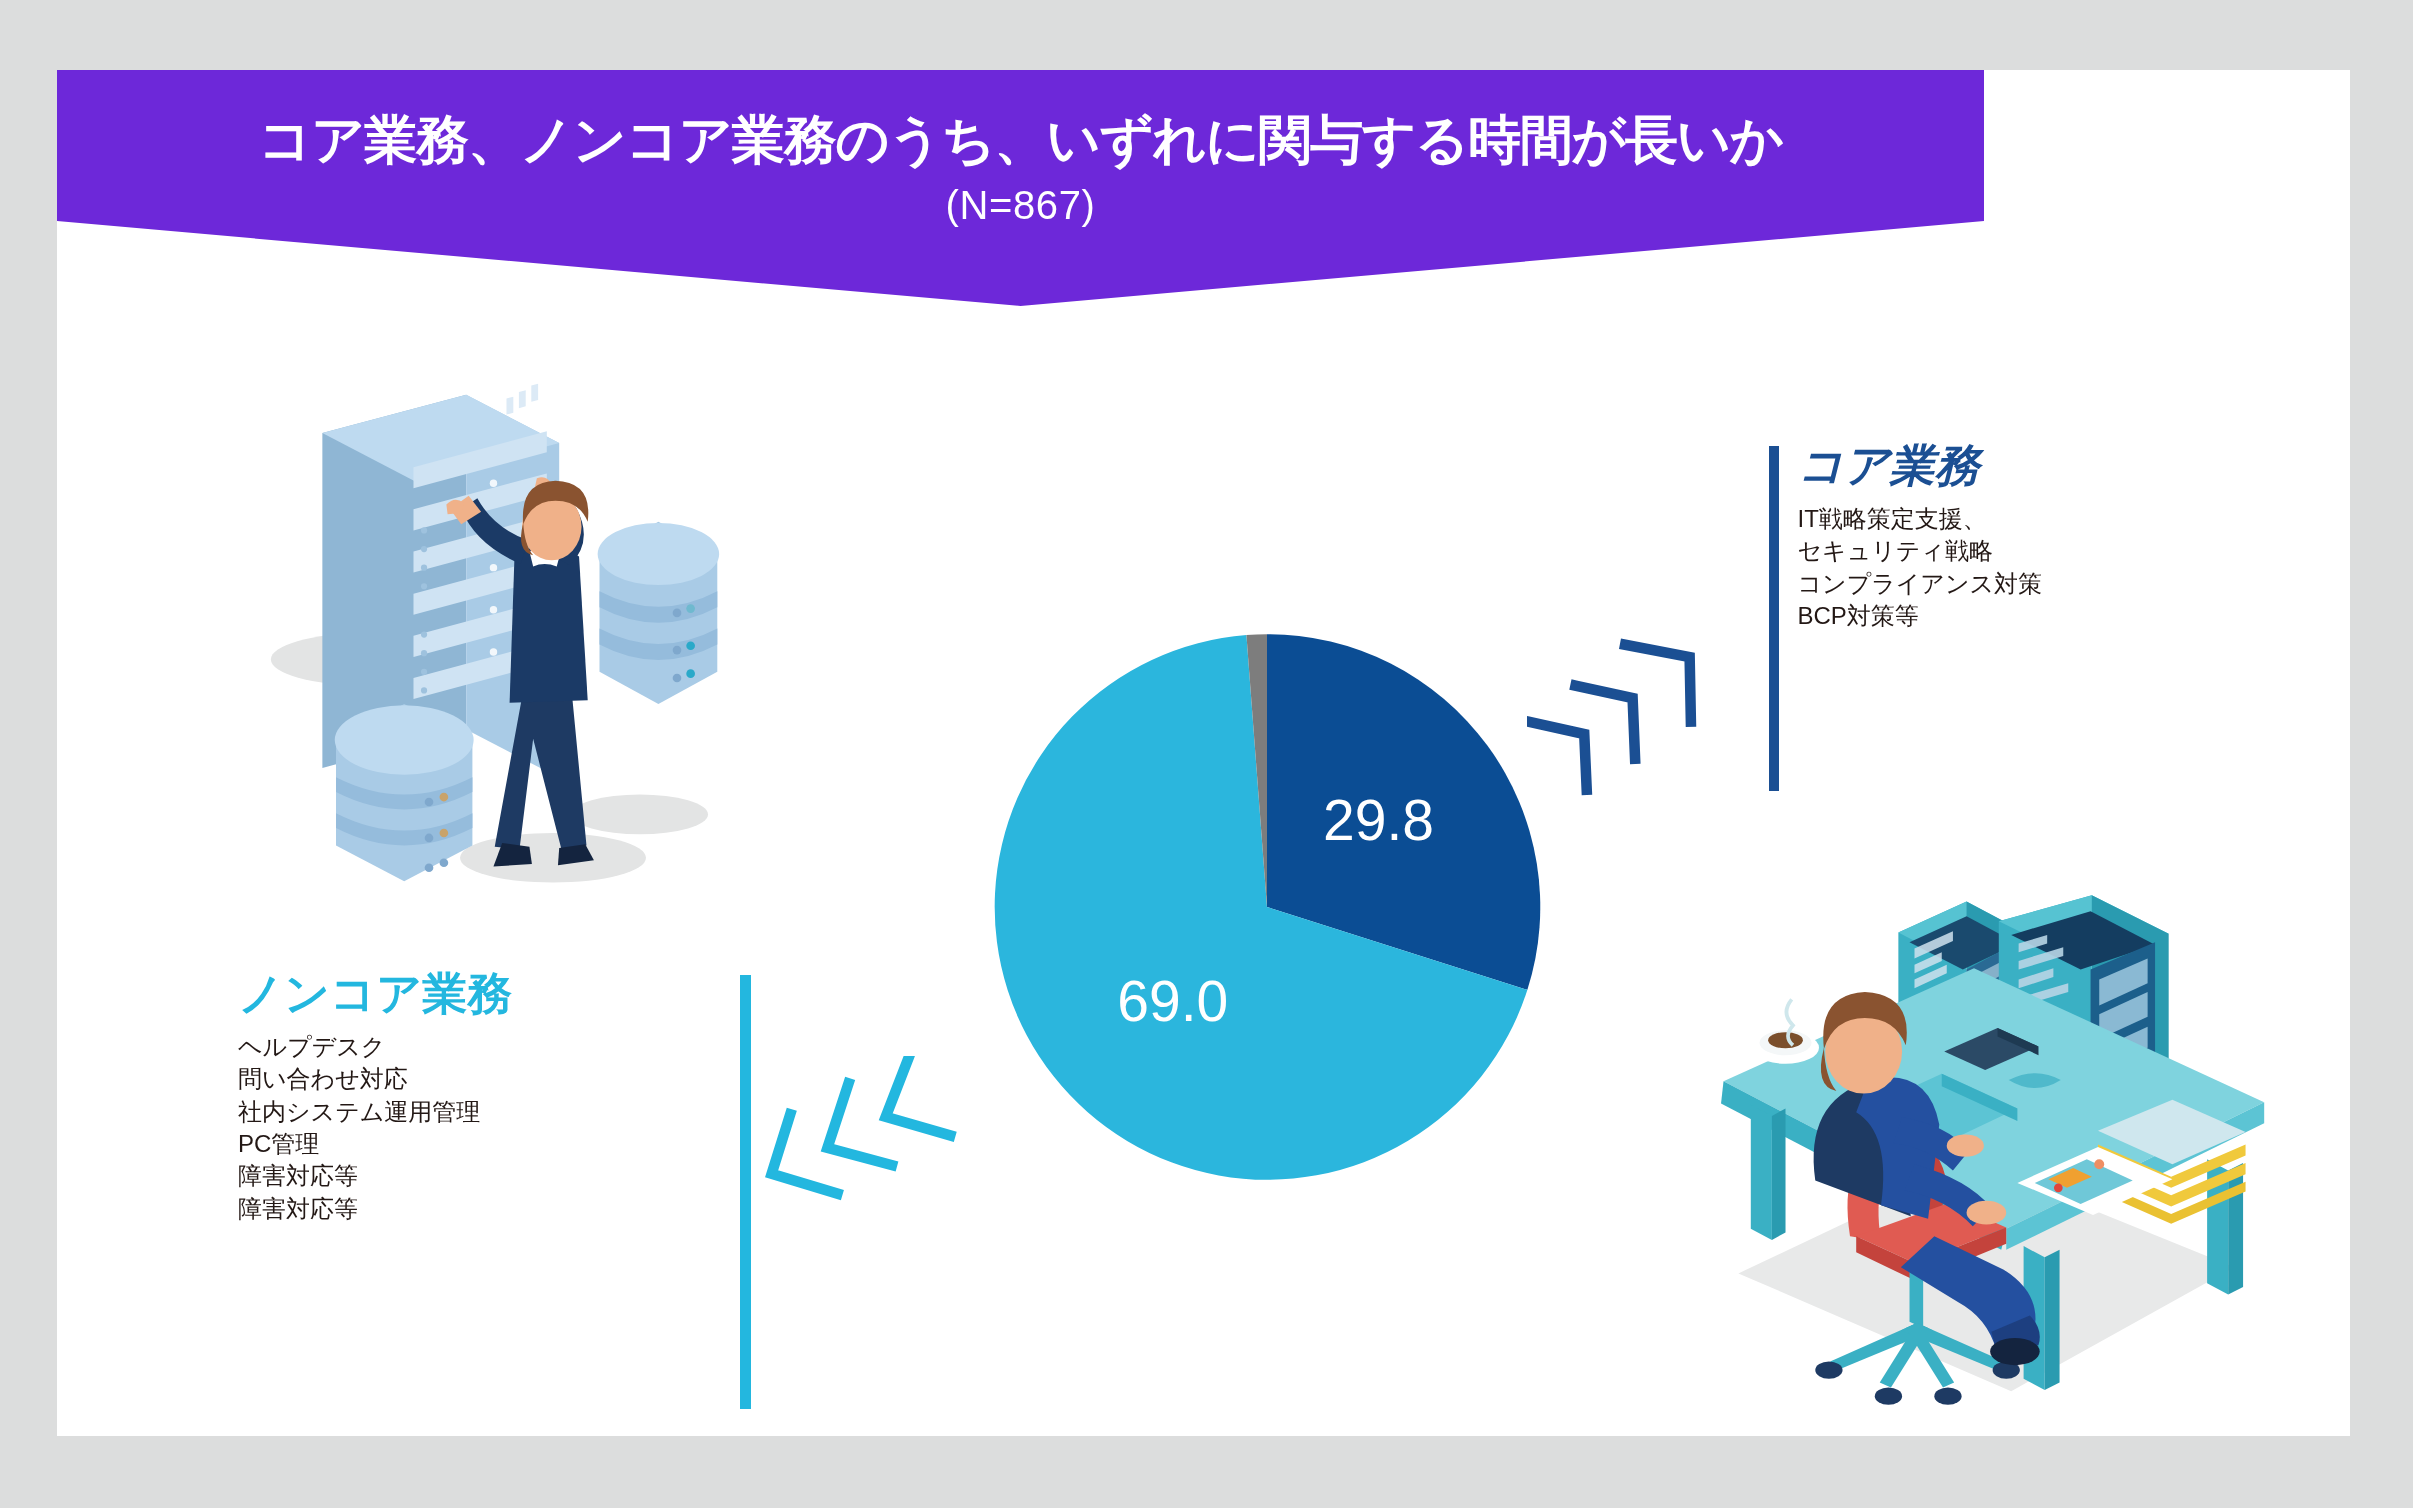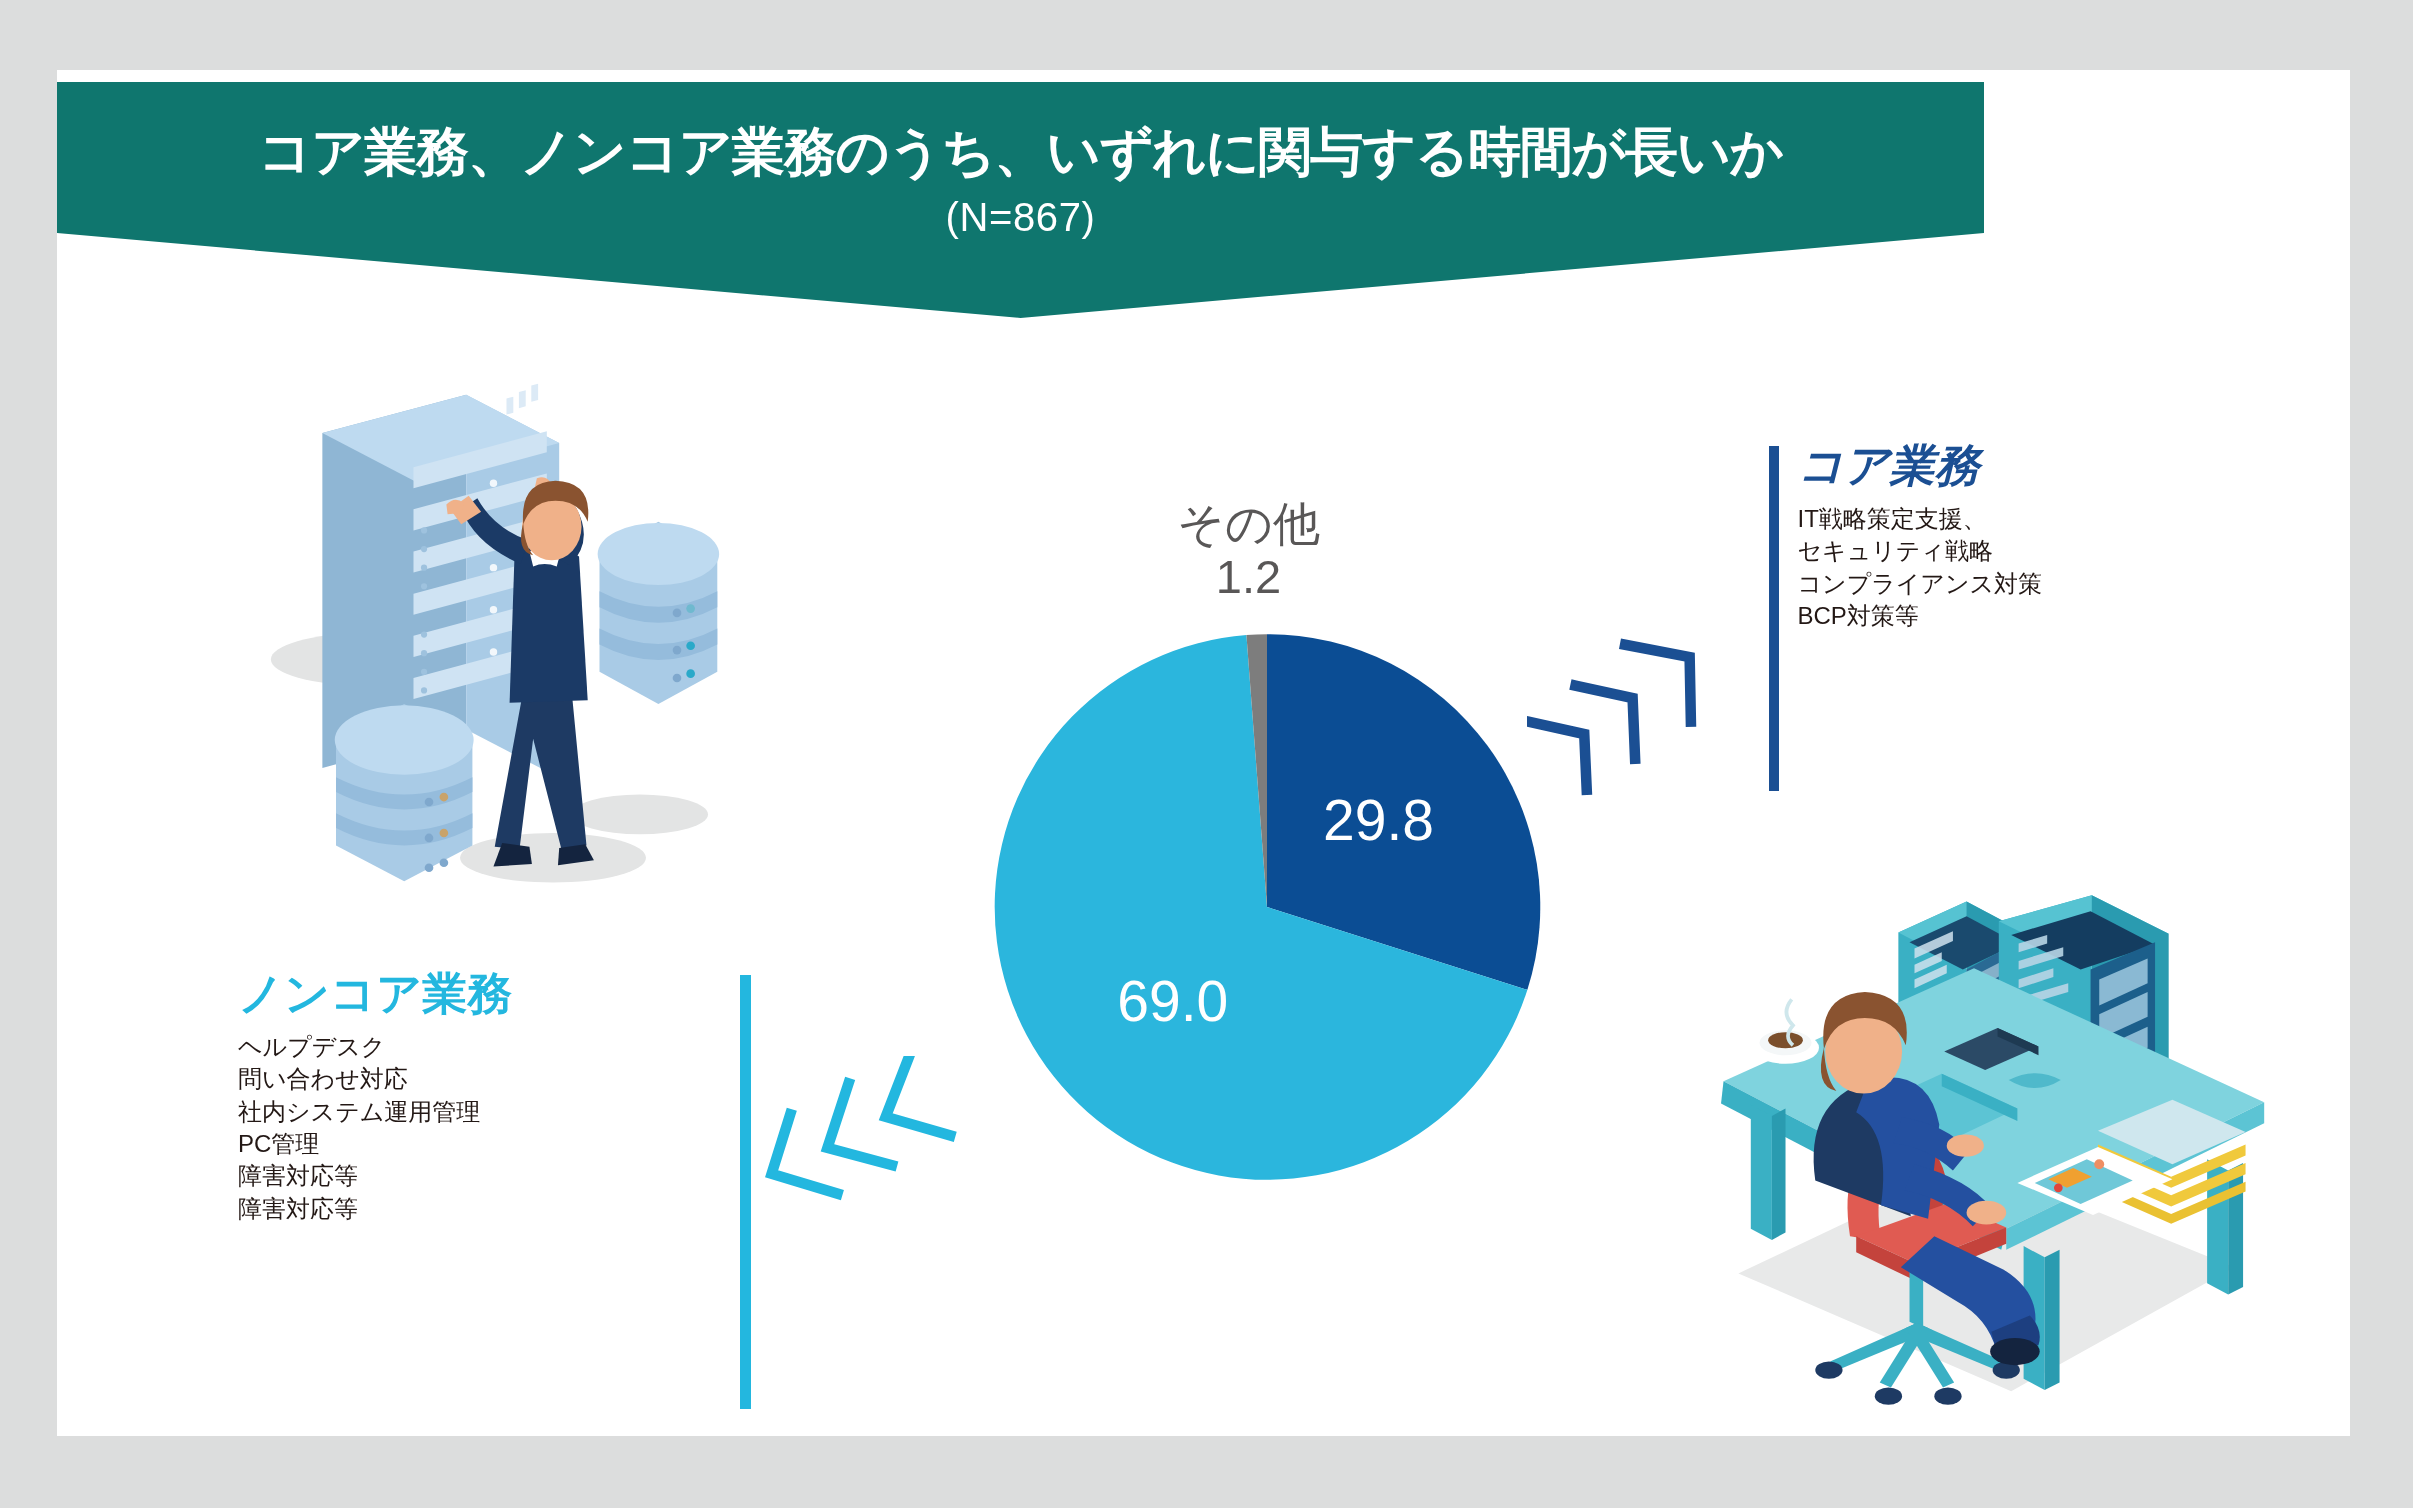--- a/index.html
+++ b/index.html
@@ -11,23 +11,23 @@
     position:relative;
   }
   
   #card{
     position:absolute;left:57px;top:70px;
     width:2293px;height:1366px;
     background:#ffffff;
   }
   
   #banner{
-    position:absolute;left:0;top:12px;
+    position:absolute;left:0;top:0;
     width:1927px;height:236px;
-    background:#0f766e;
+    background:#6d28d9;
     clip-path:polygon(0 0,100% 0,100% 64%,50% 100%,0 64%);
     -webkit-clip-path:polygon(0 0,100% 0,100% 64%,50% 100%,0 64%);
   }
   #banner-title{
     position:absolute;left:0;top:35px;width:100%;
     text-align:center;
     color:#ffffff;
     font-size:53px;
     font-weight:bold;
     letter-spacing:-1.2px;
@@ -183,24 +183,20 @@
         <path d="M462 296 q24 -10 50 2 l-6 22 q-20 -8 -38 0 z" fill="#ffffff"></path>
 
         <ellipse cx="498" cy="256" rx="48" ry="54" fill="#f0b189"></ellipse>
         <path d="M452 252 q-6 -68 52 -70 q60 2 52 66 q-14 -34 -52 -34 q-38 0 -52 38 z" fill="#8a5330"></path>
         <path d="M452 250 q2 36 16 52 q-28 -6 -16 -52 z" fill="#8a5330"></path>
       </g>
     </svg>
   </div>
 
   <div id="pie-wrap">
-    <div id="pie-other-label">
-      <span class="cat">その他</span>
-      <span class="val">1.2</span>
-    </div>
     <svg id="pie-svg" width="558" height="558" viewBox="0 0 900 900" xmlns="http://www.w3.org/2000/svg">
 
       <path d="M450 450 L450 10 A440 440 0 0 1 870 583.6 Z" fill="#0b4d94"></path>
 
       <path d="M450 450 L870 583.6 A440 440 0 1 1 416.8 11.3 Z" fill="#2bb6dd"></path>
 
       <path d="M450 450 L416.8 11.3 A440 440 0 0 1 450 10 Z" fill="#7d7d7d"></path>
 
       <text class="slice-label" x="630" y="318">29.8</text>
       <text class="slice-label" x="298" y="610">69.0</text>

